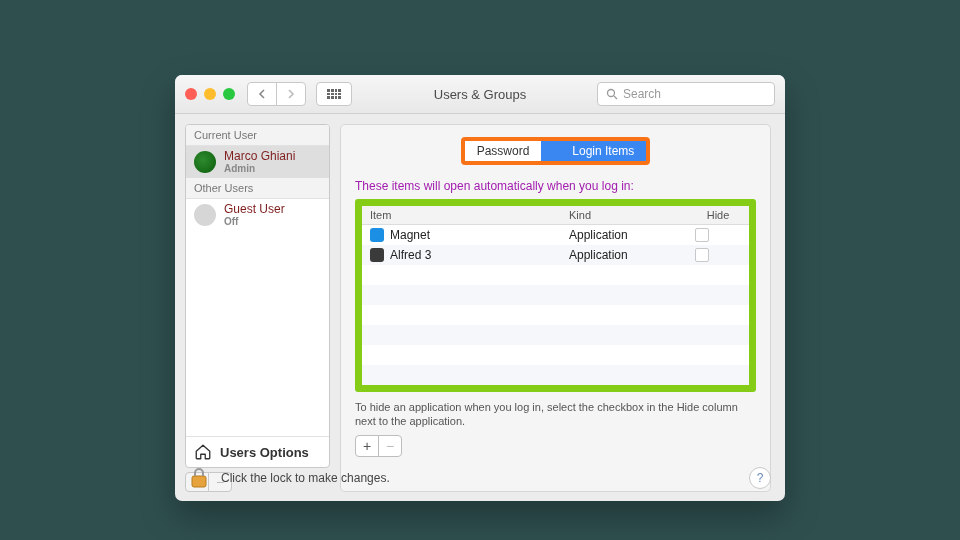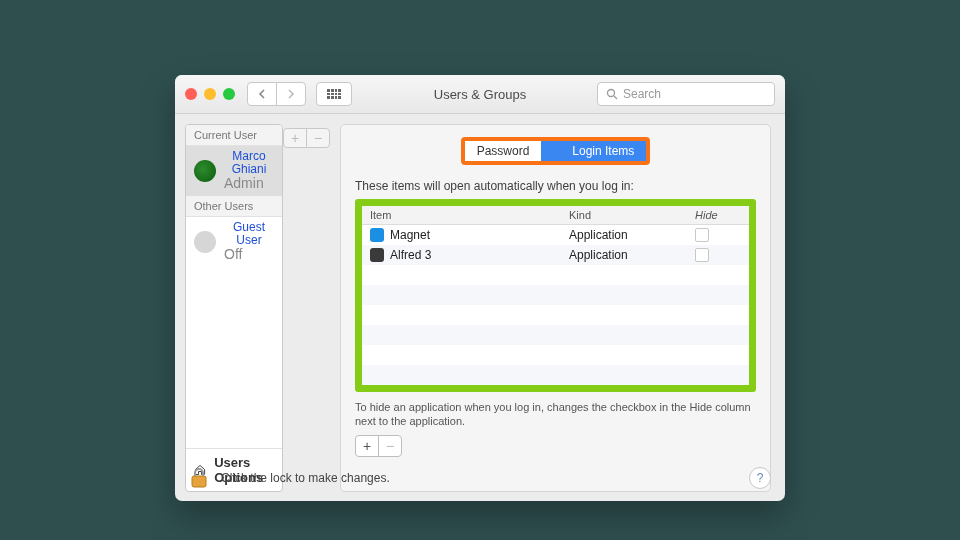--- a/index.html
+++ b/index.html
@@ -16,49 +16,49 @@
   .navbtn.left{border-radius:4px 0 0 4px;}
   .navbtn.right{border-radius:0 4px 4px 0;margin-left:-1px;}
   .gridbtn{width:34px;height:22px;margin-left:10px;background:#fff;border:1px solid #c8c8c8;border-radius:4px;display:flex;align-items:center;justify-content:center;}
   .gridicon{width:14px;height:10px;display:grid;grid-template-columns:repeat(4,1fr);grid-template-rows:repeat(3,1fr);gap:1px;}
   .gridicon span{background:#666;}
   .title{position:absolute;left:0;right:0;text-align:center;font-size:13px;color:#4a4a4a;pointer-events:none;}
   .search{margin-left:auto;width:160px;height:22px;background:#fff;border:1px solid #c8c8c8;border-radius:4px;display:flex;align-items:center;padding:0 8px;color:#9a9a9a;font-size:12px;}
   .search svg{margin-right:5px;flex-shrink:0;}
   
   .body{display:flex;height:calc(100% - 38px);}
-  .leftcol{width:145px;padding:10px 0 10px 10px;display:flex;}
+  .leftcol{width:145px;padding:10px 0 10px 10px;display:flex;flex-direction:column;}
   .userbox{flex:1;background:#fff;border:1px solid #c9c9c9;border-radius:4px;overflow:hidden;display:flex;flex-direction:column;}
   .section-hdr{font-size:11px;color:#777;padding:4px 8px;background:#f3f3f3;border-bottom:1px solid #e2e2e2;}
   .userrow{display:flex;align-items:center;padding:4px 8px;gap:8px;}
   .userrow.sel{background:#dedede;}
   .avatar{width:22px;height:22px;border-radius:50%;flex-shrink:0;}
   .userinfo{display:flex;flex-direction:column;line-height:1.1;}
-  .userinfo .name{font-size:12px;color:#1d4ed8;text-align:center;}
-  .userinfo .role{font-size:14px;color:#888;}
+  .userinfo .name{font-size:12px;color:#7f1d1d;text-align:center;}
+  .userinfo .role{font-size:10px;color:#888;font-weight:bold;}
   .spacer{flex:1;}
   .login-opts{border-top:1px solid #e2e2e2;padding:6px 8px;display:flex;align-items:center;gap:8px;font-size:13px;font-weight:600;color:#333;}
   .pmrow{display:flex;margin-top:4px;}
   .pmbtn{width:22px;height:18px;border:1px solid #c8c8c8;background:#f4f4f4;display:flex;align-items:center;justify-content:center;color:#bbb;font-size:14px;line-height:1;}
   .pmbtn:first-child{border-radius:4px 0 0 4px;}
   .pmbtn:last-child{border-radius:0 4px 4px 0;margin-left:-1px;}
   
   .rightcol{flex:1;padding:10px 14px 10px 10px;display:flex;flex-direction:column;}
   .panel{flex:1;background:#f5f5f5;border:1px solid #d6d6d6;border-radius:5px;padding:12px 14px;display:flex;flex-direction:column;}
   .segwrap{display:flex;justify-content:center;margin-bottom:14px;}
   .seg{display:flex;border:4px solid #f97316;border-radius:4px;overflow:hidden;height:20px;}
   .segbtn{padding:0 12px;font-size:12px;display:flex;align-items:center;background:#fff;color:#333;}
   .segbtn.active{background:#3a87f2;color:#fff;padding-left:31px;}
-  .desc{font-size:12px;color:#404040;margin-bottom:6px;}
+  .desc{font-size:12px;color:#a21caf;margin-bottom:6px;}
   .tablewrap{border:7px solid #84cc16;border-radius:3px;background:#fff;overflow:hidden;}
   .thead{display:flex;background:#f3f3f3;border-bottom:1px solid #dcdcdc;font-size:11px;color:#555;}
   .th,.td{padding:3px 8px;}
   .col-item{flex:1;}
   .col-kind{width:110px;}
-  .col-hide{width:46px;font-style:italic;}
+  .col-hide{width:46px;text-align:center;}
   .tbody{min-height:150px;}
   .trow{display:flex;align-items:center;font-size:12px;color:#222;height:20px;}
   .trow:nth-child(even){background:#f5f7fa;}
   .trow .td{display:flex;align-items:center;gap:6px;}
   .appicon{width:14px;height:14px;border-radius:3px;flex-shrink:0;}
   .chk{width:12px;height:12px;border:1px solid #c8c8c8;border-radius:2px;background:#fff;display:inline-block;}
   .hint{font-size:11px;color:#555;margin-top:8px;line-height:1.3;}
   .addremove{display:flex;margin-top:6px;}
   .arbtn{width:22px;height:20px;border:1px solid #bdbdbd;background:#fff;display:flex;align-items:center;justify-content:center;color:#555;font-size:14px;line-height:1;}
   .arbtn:first-child{border-radius:4px 0 0 4px;}
@@ -190,21 +190,21 @@
             </div>
             <div class="trow"></div>
             <div class="trow"></div>
             <div class="trow"></div>
             <div class="trow"></div>
             <div class="trow"></div>
             <div class="trow"></div>
           </div>
         </div>
 
-        <div class="hint">To hide an application when you log in, changes the checkbox in the Hide column next to the application.</div>
+        <div class="hint">To hide an application when you log in, select the checkbox in the Hide column next to the application.</div>
         <div class="addremove">
           <div class="arbtn">+</div>
           <div class="arbtn">−</div>
         </div>
       </div>
     </div>
   </div>
 
   <div class="footer">
     <div class="lockrow">

